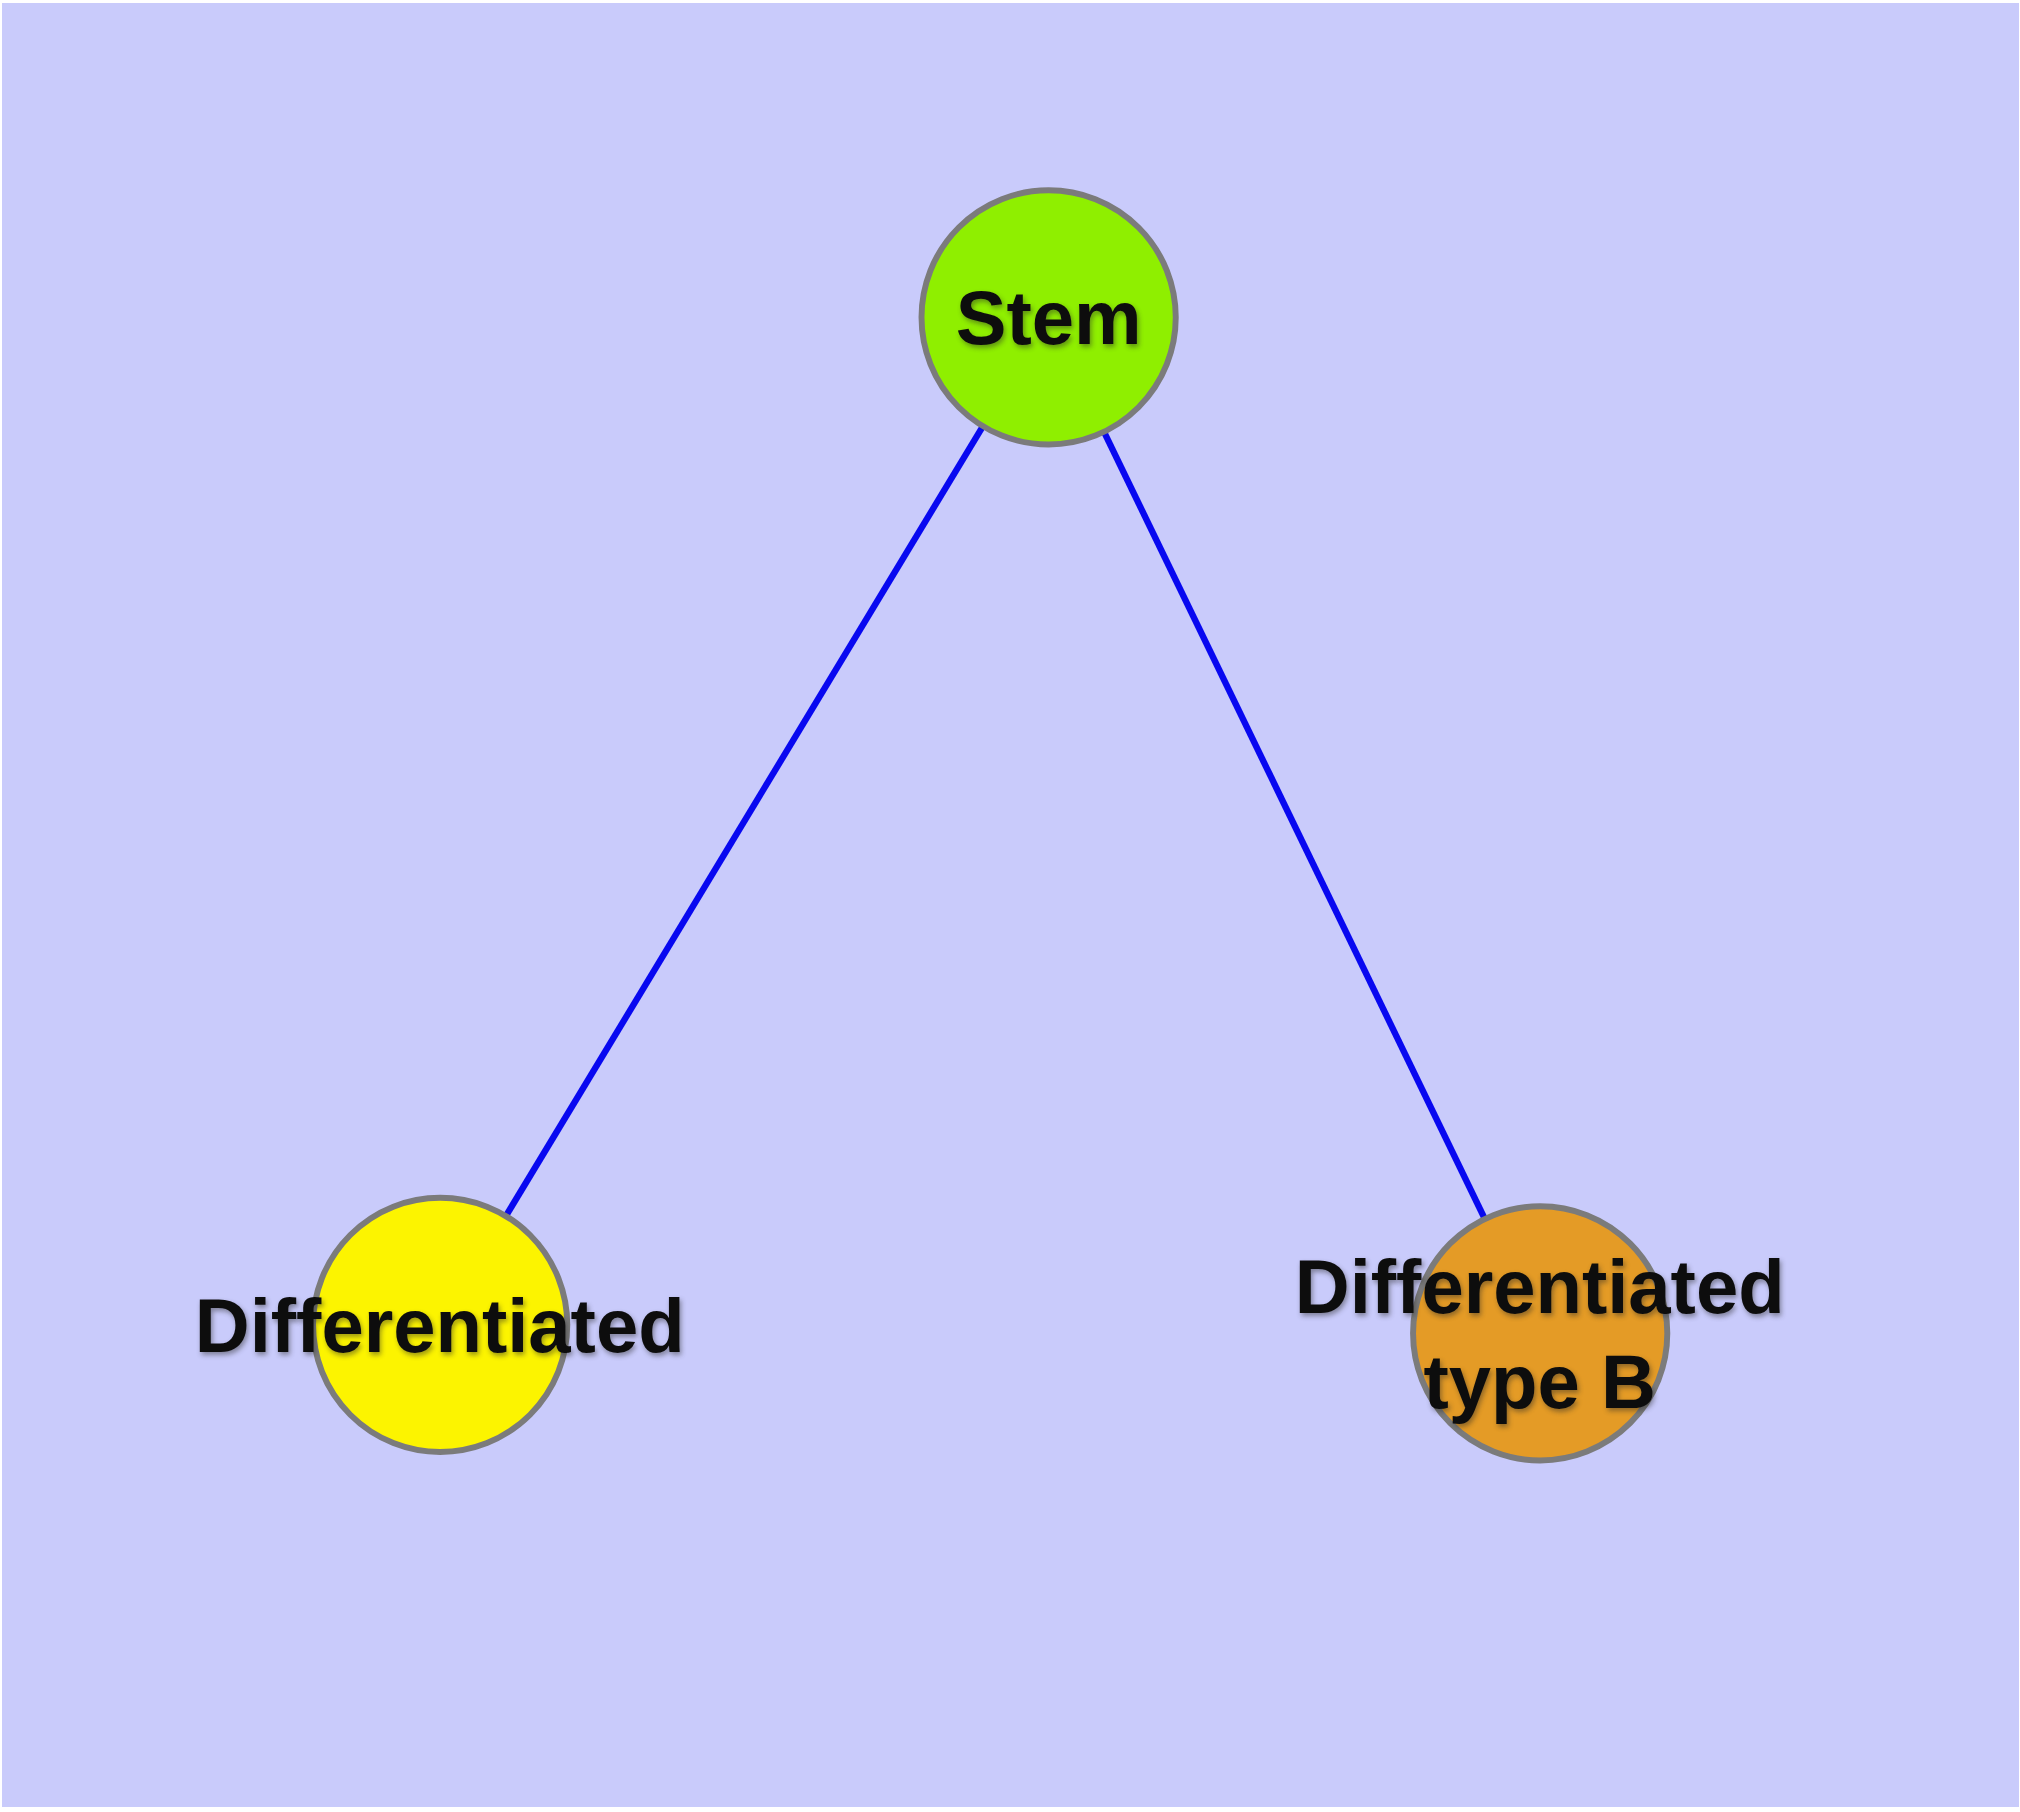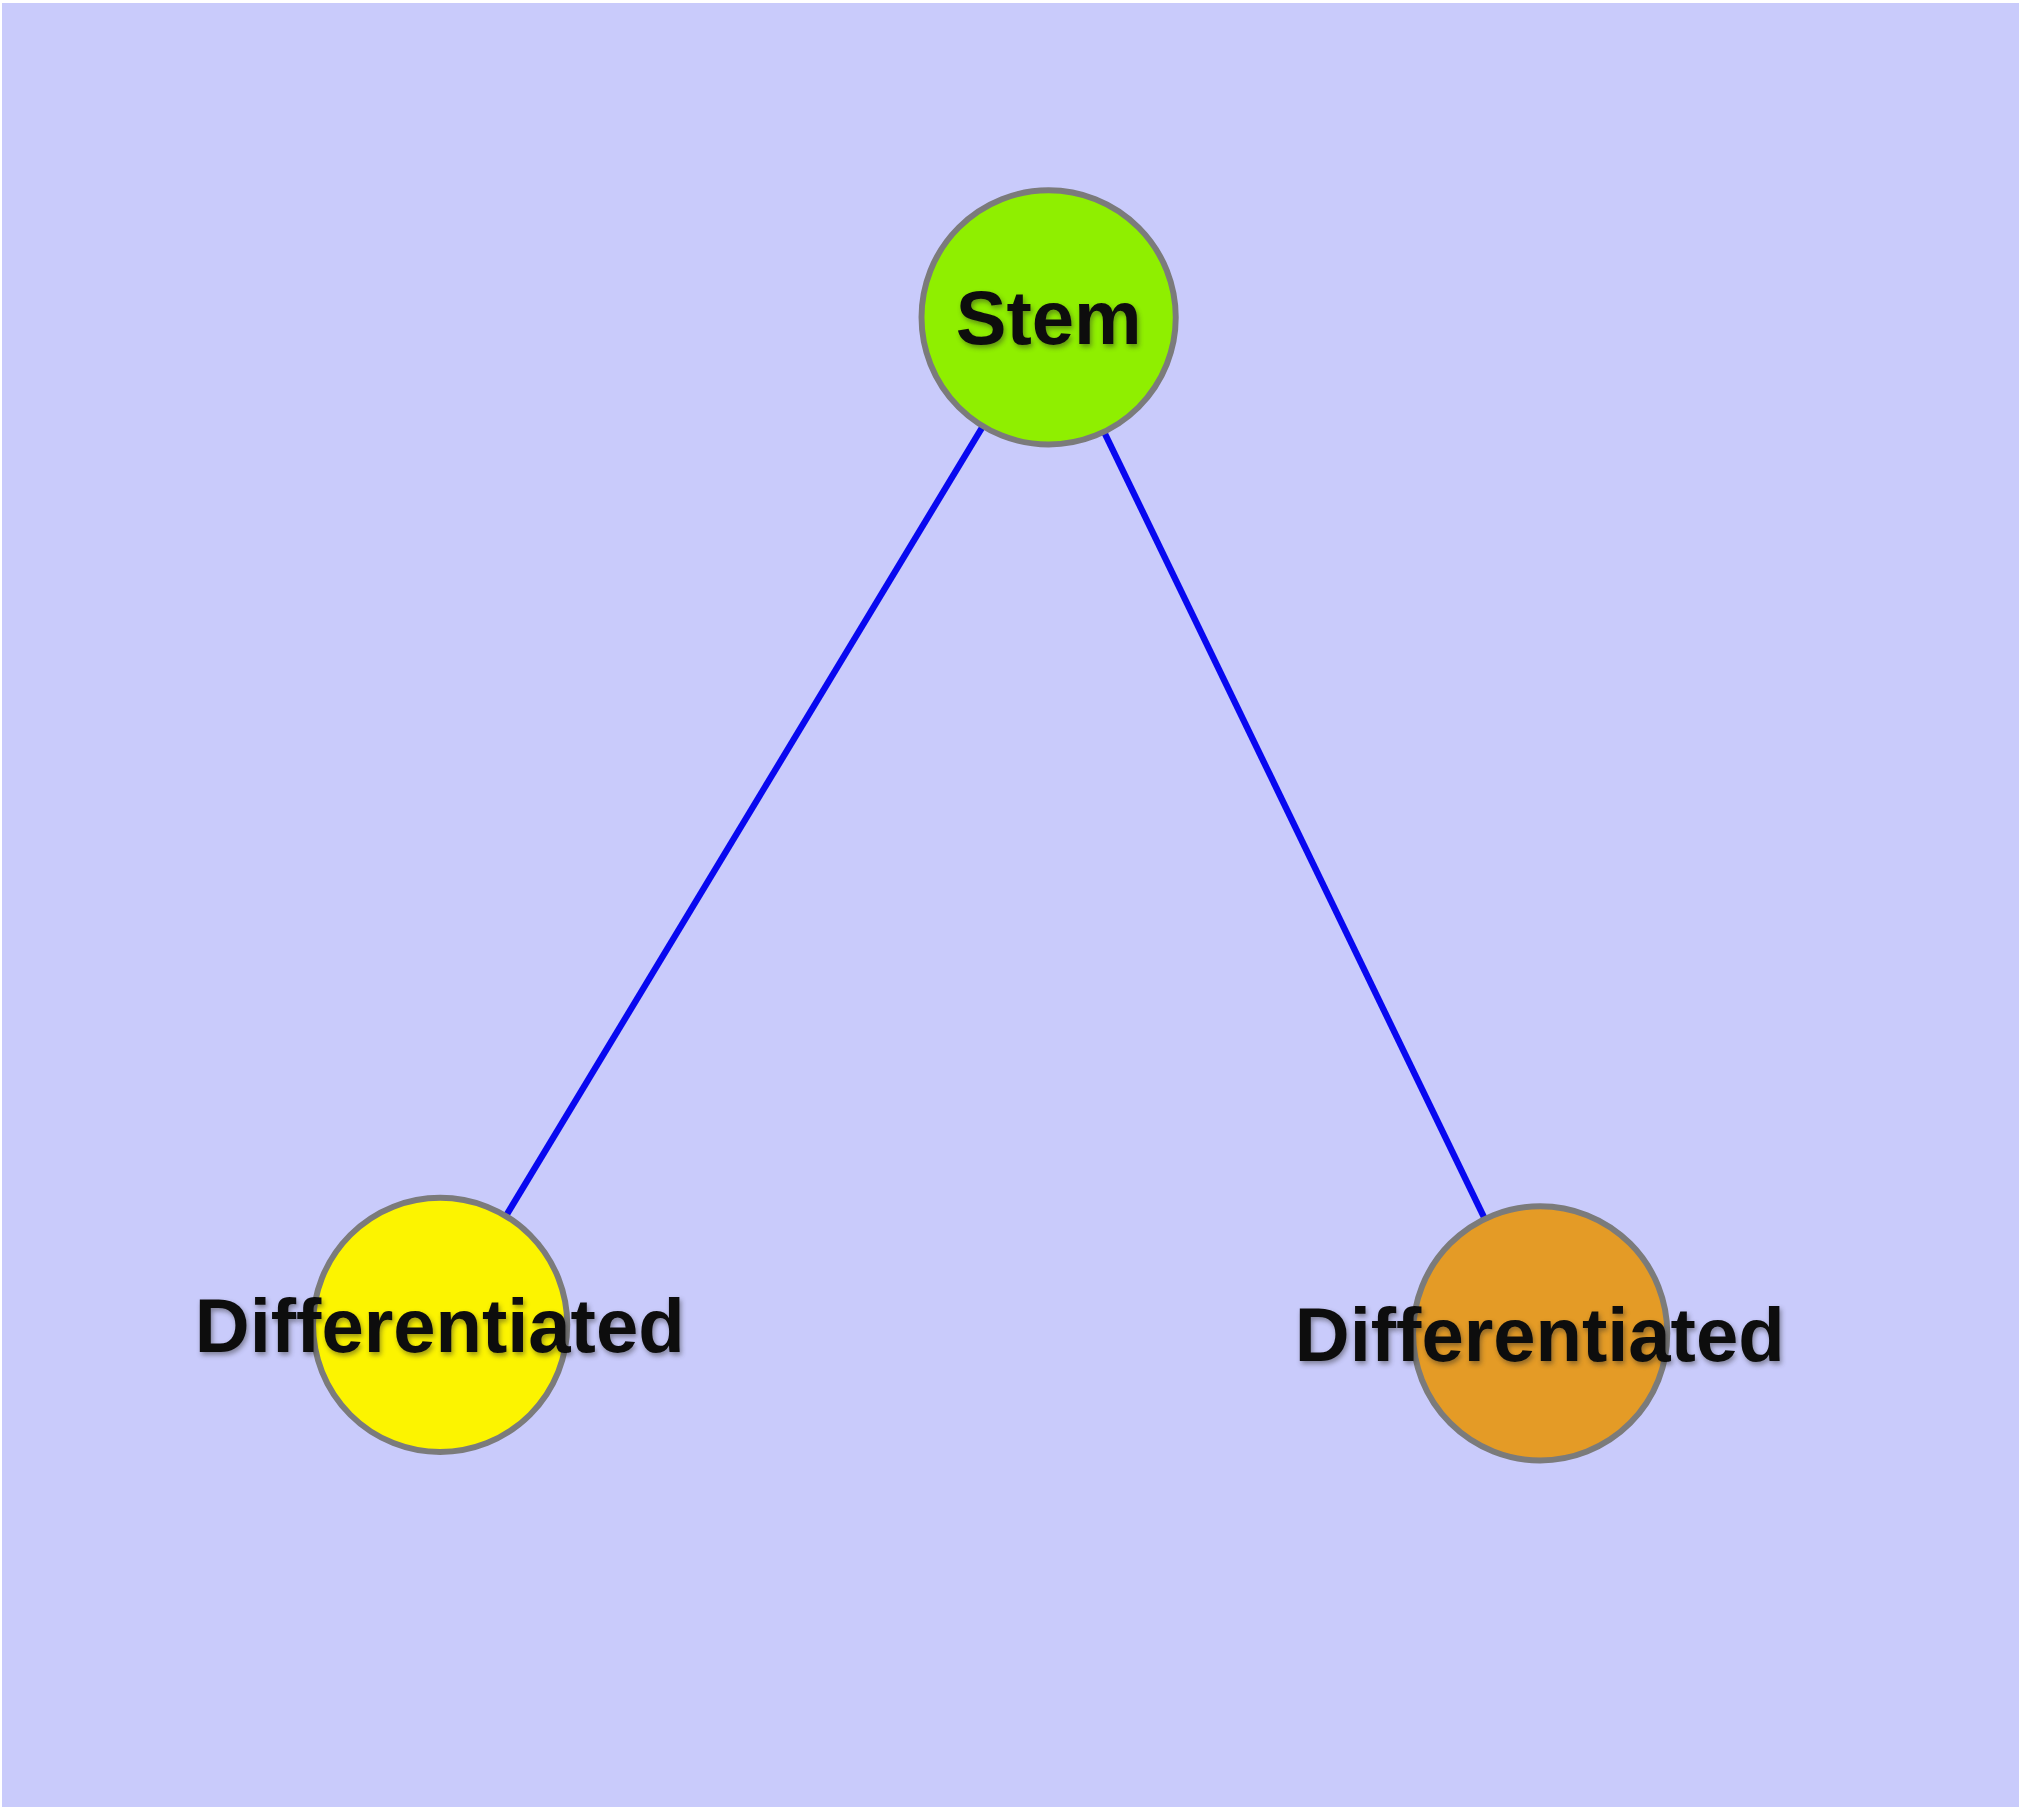--- a/index.html
+++ b/index.html
@@ -71,17 +71,18 @@
     <div class="node-label" style="left:1047px; top:314px;">
       <div>Stem</div>
     </div>
 
     <div class="node-label" style="left:438px; top:1322px;">
       <div>Differentiated</div>
     </div>
 
     <div class="node-label" style="left:1538px; top:1331px;">
       <div>Differentiated</div>
+      <div>type B</div>
     </div>
 
   </div>
 </div>
 
 
 </body></html>

